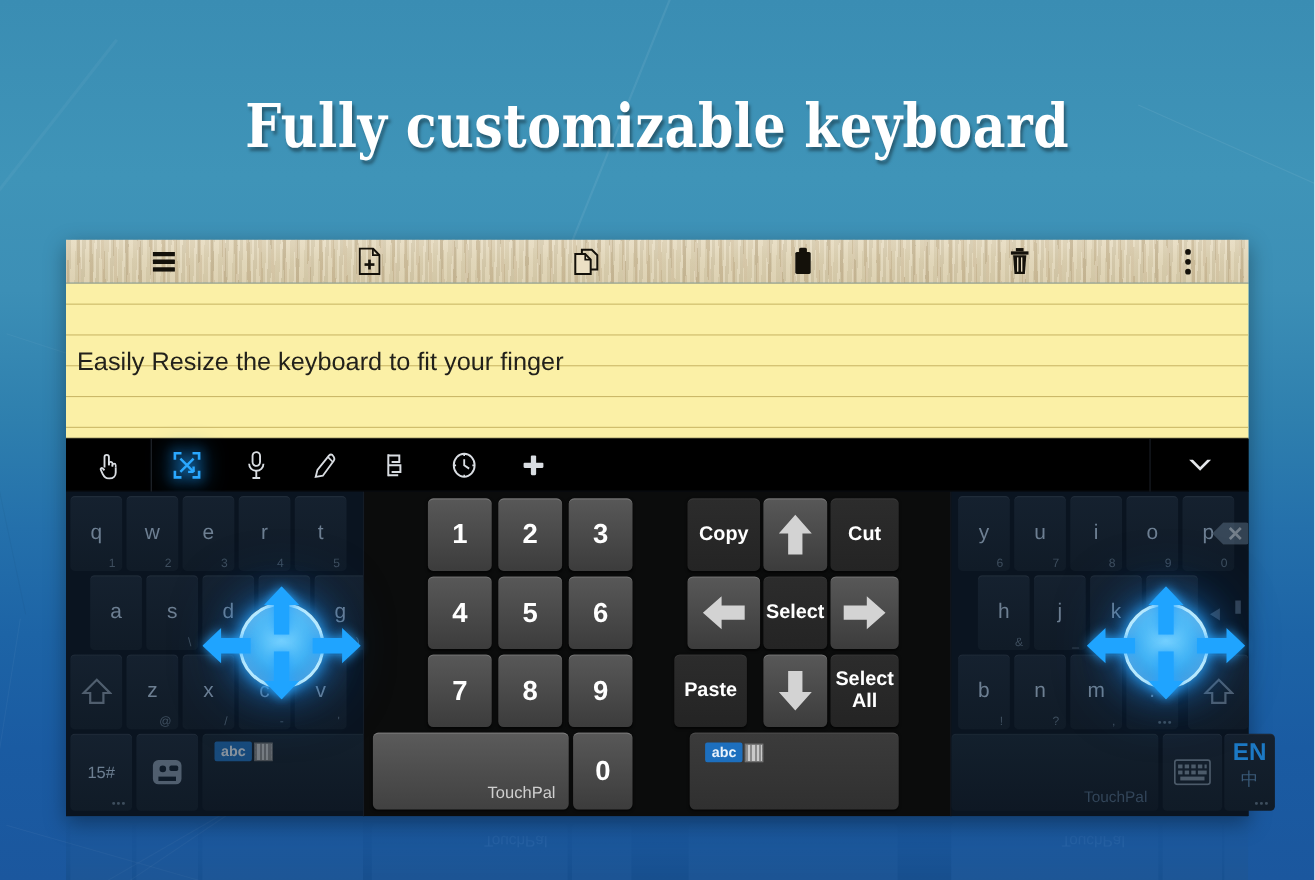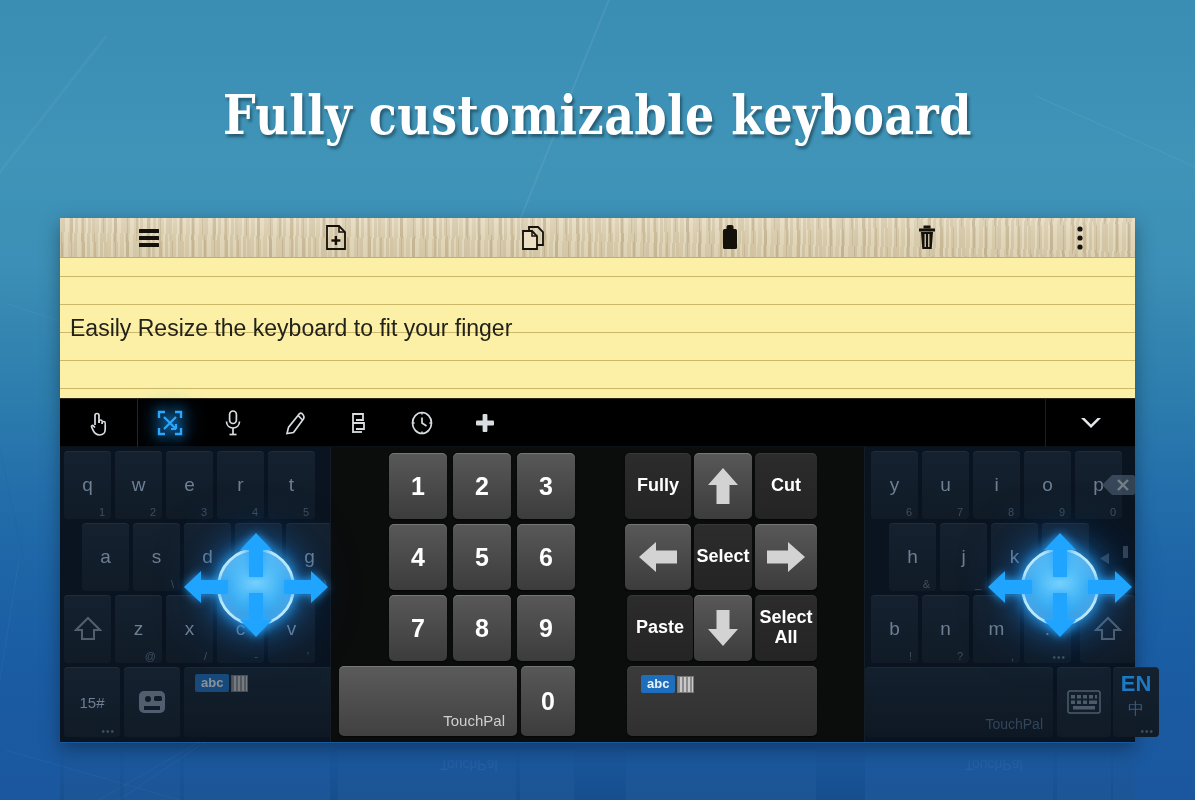--- a/index.html
+++ b/index.html
@@ -540,21 +540,21 @@
             </div>
 
           <div class="key space" style="left:8px; top:219px; width:178px; height:70px;">
             <span class="tplabel">TouchPal</span>
           </div>
           <div class="key num" style="left:190px; top:219px; width:54px; height:70px;">
               <span>0</span>
             </div>
 
           <div class="key flat lbl" style="left:294px; top:6px; width:66px; height:66px;">
-              <span>Fully</span>
+              <span>Copy</span>
             </div>
           <div class="key" style="left:363px; top:6px; width:58px; height:66px;">
             <svg class="arrowglyph" width="34" height="40" viewBox="0 0 34 40">
                 <path d="M17 2l15 17h-8.5v19h-13V19H2z" fill="#d3d3d3"></path>
               </svg>
           </div>
           <div class="key flat lbl" style="left:424px; top:6px; width:62px; height:66px;">
               <span>Cut</span>
             </div>
 
@@ -565,21 +565,21 @@
           </div>
           <div class="key flat lbl" style="left:363px; top:77px; width:58px; height:66px;">
               <span>Select</span>
             </div>
           <div class="key" style="left:424px; top:77px; width:62px; height:66px;">
             <svg class="arrowglyph" width="42" height="34" viewBox="0 0 42 34">
                 <path d="M40 17L23 2v8.5H2v13h21V32z" fill="#d3d3d3"></path>
               </svg>
           </div>
 
-          <div class="key flat lbl" style="left:296px; top:148px; width:66px; height:66px;">
+          <div class="key flat lbl" style="left:282px; top:148px; width:66px; height:66px;">
               <span>Paste</span>
             </div>
           <div class="key" style="left:363px; top:148px; width:58px; height:66px;">
             <svg class="arrowglyph" width="34" height="40" viewBox="0 0 34 40">
                 <path d="M17 38L2 21h8.5V2h13v19H32z" fill="#d3d3d3"></path>
               </svg>
           </div>
           <div class="key flat lbl" style="left:424px; top:148px; width:62px; height:66px; flex-direction:column;">
             <span>Select</span>
             <span>All</span>

